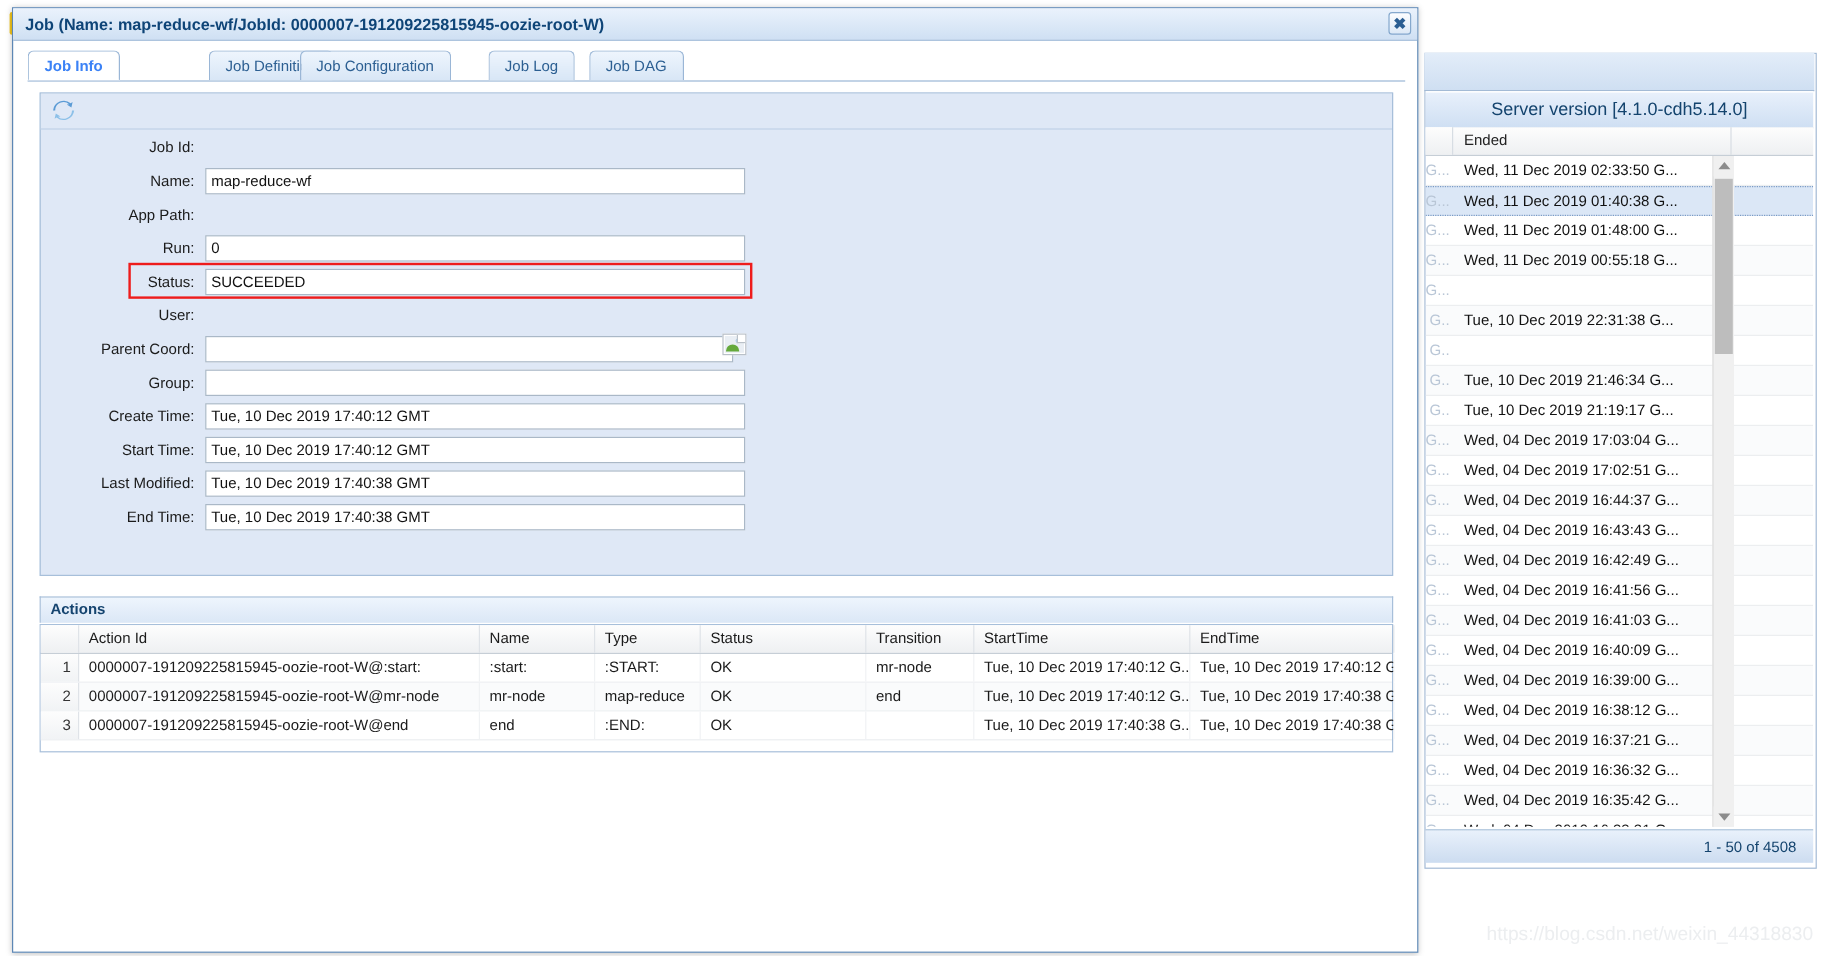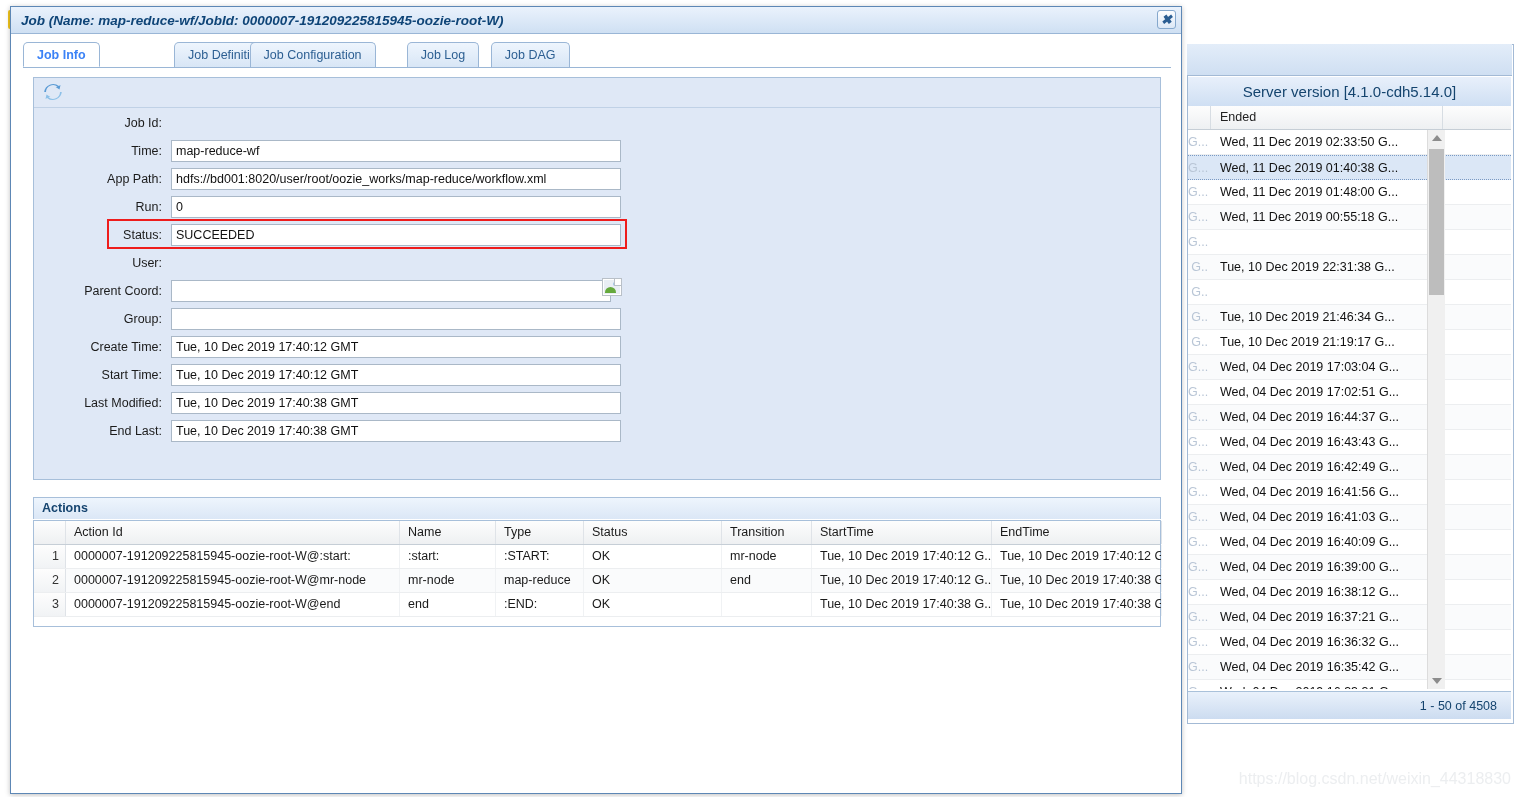--- a/index.html
+++ b/index.html
@@ -79,21 +79,21 @@
   .dlg {
     position:absolute; left:10px; top:6px; width:1172px; height:788px;
     background:#ffffff; border:1px solid #5d87b5;
     box-shadow:0 1px 5px rgba(0,0,0,0.25);
     box-sizing:border-box;
   }
   .dlg-title {
     position:relative; height:27px; background:linear-gradient(#eaf2fc,#cfe0f3);
     border-bottom:1px solid #9ab6d6;
     font-size:13.5px; font-weight:bold; color:#0e4477; line-height:27px; padding-left:10px;
-    box-sizing:border-box; white-space:nowrap; overflow:hidden;font-style:italic;
+    box-sizing:border-box; white-space:nowrap; overflow:hidden;
   }
   .dlg-close {
     position:absolute; right:5px; top:3px; width:19px; height:19px;
     border:1px solid #85a8cd; border-radius:3px;
     background:linear-gradient(#fcfdff,#dce8f6);
     color:#2a5d92; font-size:13px; font-weight:bold; text-align:center; line-height:17px;
     box-sizing:border-box; cursor:pointer;
   }
 
   .tabbar {
@@ -339,26 +339,25 @@
             <path d="M4 11a7 7 0 0 1 11.6-5.2l-2 .2 3.9 2.5 1-4.5-1.6 1.1A9 9 0 0 0 2.2 11z" fill="#5b9bd5"></path>
             <path d="M18 11a7 7 0 0 1-11.6 5.2l2-.2-3.9-2.5-1 4.5 1.6-1.1A9 9 0 0 0 19.8 11z" fill="#8cc0e8"></path>
           </svg>
         </span>
       </div>
       <div class="form" id="form-rows">
           <div class="frow">
             <span class="flabel">Job Id:</span>
           </div>
           <div class="frow">
-            <span class="flabel">Time:</span>
+            <span class="flabel">Name:</span>
             <span class="finput">map-reduce-wf</span>
           </div>
           <div class="frow">
             <span class="flabel">App Path:</span>
-            <span class="finput">hdfs://bd001:8020/user/root/oozie_works/map-reduce/workflow.xml</span>
           </div>
           <div class="frow">
             <span class="flabel">Run:</span>
             <span class="finput">0</span>
           </div>
           <div class="frow">
             <span class="flabel">Status:</span>
             <span class="finput">SUCCEEDED</span>
             <span class="status-highlight"></span>
           </div>
@@ -385,21 +384,21 @@
           </div>
           <div class="frow">
             <span class="flabel">Start Time:</span>
             <span class="finput">Tue, 10 Dec 2019 17:40:12 GMT</span>
           </div>
           <div class="frow">
             <span class="flabel">Last Modified:</span>
             <span class="finput">Tue, 10 Dec 2019 17:40:38 GMT</span>
           </div>
           <div class="frow">
-            <span class="flabel">End Last:</span>
+            <span class="flabel">End Time:</span>
             <span class="finput">Tue, 10 Dec 2019 17:40:38 GMT</span>
           </div>
         </div>
     </div>
 
     <div class="actions-hdr">Actions</div>
 
     <div class="atable">
       <div class="ahead" id="actions-head">
           <span class="hcell idxcell" style="left: 0px; width: 32px;"></span>

